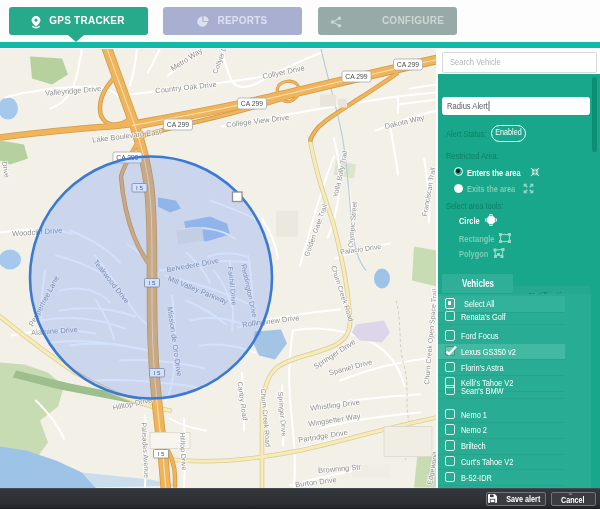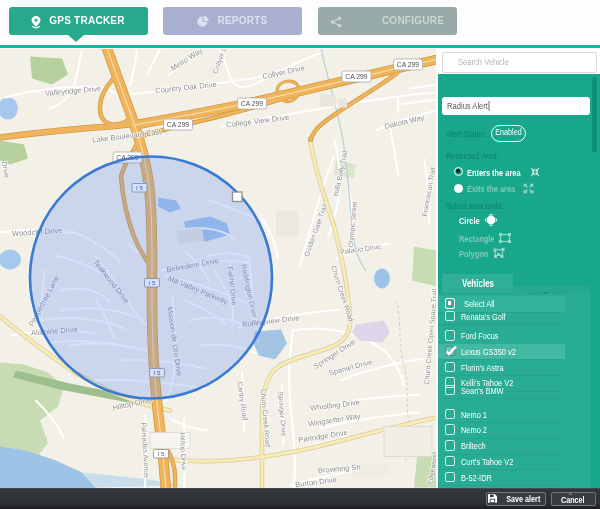--- a/index.html
+++ b/index.html
@@ -1,34 +1,34 @@
 <!DOCTYPE html>
 <html><head>
 <meta charset="utf-8">
 <style>
 * { margin:0; padding:0; box-sizing:border-box; }
 html,body { width:600px; height:509px; font-family:"Liberation Sans",sans-serif; background:#fff; overflow:hidden; }
 #stage { position:relative; width:600px; height:509px; overflow:hidden; background:#fff; }
 
 
-.topbar { position:absolute; left:0; top:0; width:600px; height:48px; background:#fdfdfd; border-bottom:3px solid #14b8a6; z-index:5; }
+.topbar { position:absolute; left:0; top:0; width:600px; height:48px; background:#fdfdfd; border-bottom:6px solid #14b8a6; z-index:5; }
 .tab { position:absolute; top:6.7px; height:28px; width:139px; border-radius:3px; display:flex; align-items:center; justify-content:center; font-size:10px; font-weight:bold; letter-spacing:.25px; }
 .tab svg { margin-right:8px; margin-top:3.5px; }
 .tab-gps { left:8.5px; background:#27a98c; color:#fff; }
 .tab-gps:after { content:""; position:absolute; left:59px; top:28px; border-left:8.5px solid transparent; border-right:8.5px solid transparent; border-top:7.5px solid #27a98c; }
 .tab-rep { left:163px; background:#a9afd1; color:#dde0ef; }
 .tab-conf { left:317.5px; background:#98aaa7; color:#ccd7d4;gap:32px; }
 
 
 #map { position:absolute; left:0; top:48.5px; width:437px; height:439px; }
 
 
 #side { position:absolute; left:436px; top:48.5px; width:164px; height:439px; background:#fff; }
 .searchrow { position:absolute; left:0; top:0; width:164px; height:25.5px; background:#fff; }
-.searchbox { position:absolute; left:6px; top:3px; width:154.5px; height:21px; background:#fff; border:1px solid #d9d9d9; border-radius:2px; color:#b4b4b4; font-size:9.5px; line-height:18px; padding-left:15px; }
+.searchbox { position:absolute; left:6px; top:3px; width:154.5px; height:21px; background:#fff; border:1px solid #d9d9d9; border-radius:2px; color:#b4b4b4; font-size:9.5px; line-height:18px; padding-left:7px; }
 .searchbox span, .rinput span { display:inline-block; transform:scaleX(.8); transform-origin:0 50%; white-space:nowrap; }
 .panel { position:absolute; left:1.5px; top:25.5px; width:162.5px; height:413.5px; background:#18a78a; }
 .rinput { position:absolute; left:4px; top:23px; width:148.5px; height:17.8px; background:#fff; border-radius:3px; font-size:9.5px; color:#595959; line-height:17.8px; padding-left:5px; }
 .rinput i { font-style:normal; display:inline-block; width:1px; height:10px; background:#444; margin-left:1px; vertical-align:-1.5px; }
 .plabel { position:absolute; left:8.5px; color:#0d8066; font-size:9.5px; }
 .cx { display:inline-block; transform:scaleX(.78); transform-origin:0 50%; white-space:nowrap; }
 .cxc { display:inline-block; transform:scaleX(.8); transform-origin:50% 50%; white-space:nowrap; }
 .pill { position:absolute; left:45px; top:-2.5px; width:34.5px; height:16.5px; border:1.5px solid #fff; border-radius:9px; color:#fff; font-size:9px; text-align:center; line-height:13.5px; }
 .rrow { position:absolute; left:16px; font-size:9.5px; font-weight:bold; color:#fff; }
 .radio { position:absolute; display:inline-block; width:9px; height:9px; border:1.5px solid #fff; border-radius:50%; left:0; top:0.5px; }

